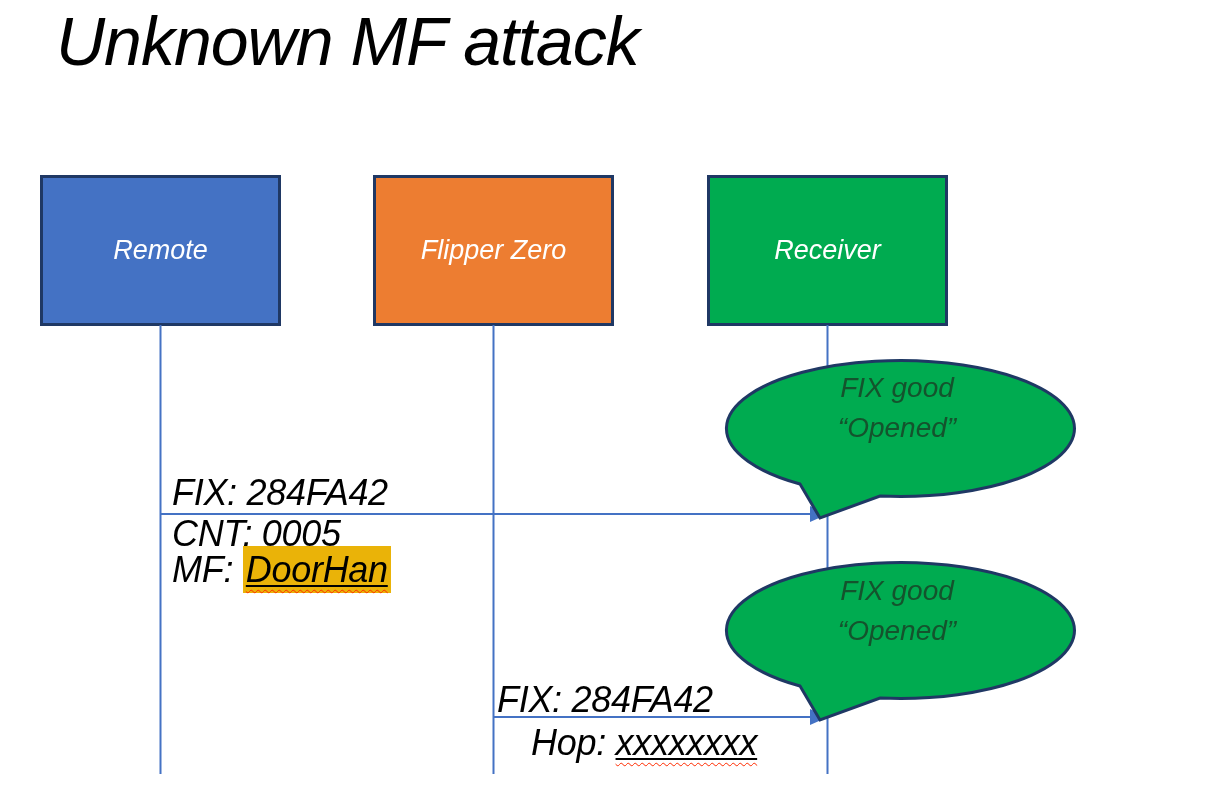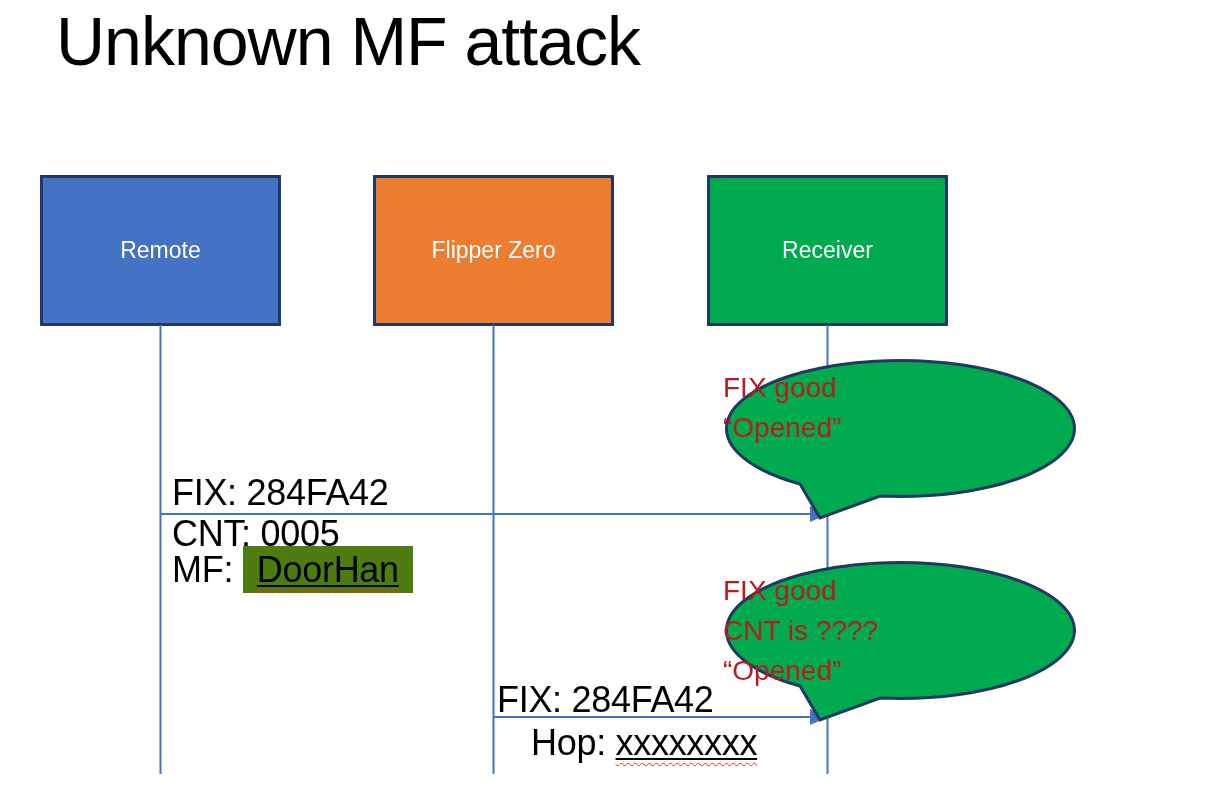--- a/index.html
+++ b/index.html
@@ -1,61 +1,61 @@
 <!DOCTYPE html>
 <html><head>
 <meta charset="utf-8">
 <style>
   html,body { margin:0; padding:0; background:#fff; }
   .slide {
     position:relative; width:1216px; height:774px; background:#ffffff;
-    overflow:hidden; font-family:"Liberation Sans", sans-serif; color:#000;
+    overflow:hidden; font-family:"Liberation Sans", sans-serif; color:#000;font-style:italic;
   }
   .title {
     position:absolute; left:56px; top:2px; font-size:68px; font-weight:300;
     letter-spacing:-1px; color:#000; white-space:nowrap;
   }
   .actor {
     position:absolute; top:175px; width:241px; height:151px;
     border:3px solid #1F3864; box-sizing:border-box;
     display:flex; align-items:center; justify-content:center;
-    color:#fff; font-size:23px; white-space:nowrap;
+    color:#fff; font-size:27px; white-space:nowrap;
   }
   .actor-remote   { left:40px;  background:#4472C4; }
   .actor-flipper  { left:373px; background:#ED7D31; }
   .actor-receiver { left:707px; background:#00AB50; }
   .layer { position:absolute; left:0; top:0; }
   .msg-line {
     position:absolute; font-size:36px; line-height:32px;
     color:#000; white-space:nowrap; letter-spacing:-0.3px;
   }
   .m1-l1 { left:172px; top:477px; }
   .m1-l2 { left:172px; top:518px; }
   .m1-l3 { left:172px; top:554px; }
   .m2-l1 { left:497px; top:684px; }
   .m2-l2 { left:497px; top:727px;margin-left:34px; }
   .m2-l3 { left:497px; top:757px; }
-  .hl { background:#4d7c0f; padding:3px 14px; }
+  .hl { background:#eab308; padding:3px 3px; }
   .sq {
     text-decoration-line:underline;
     text-decoration-style:wavy;
     text-decoration-color:#FF2A00;
     text-decoration-thickness:1px;
     text-underline-offset:7px;
   }
   .u {
     text-decoration-line:underline;
     text-decoration-style:solid;
     text-decoration-color:#000;
     text-decoration-thickness:2px;
     text-underline-offset:3px;
   }
   .bubble-text {
-    position:absolute; width:348px; left:723px; 
-    color:#b91c1c; font-size:28px; line-height:40px; white-space:nowrap;
+    position:absolute; width:348px; left:723px; text-align:center;
+    color:#14532d; font-size:28px; line-height:40px; white-space:nowrap;
   }
   .bt1 { top:368px; }
   .bt2 { top:571px; }
 </style>
 </head>
 <body>
 
 <div class="slide">
 
   <div class="title">Unknown MF attack</div>
@@ -93,17 +93,16 @@
 
   <div class="msg-line m2-l1">FIX: 284FA42</div>
   <div class="msg-line m2-l2"><span>Hop: </span><span class="sq"><span class="u">xxxxxxxx</span></span></div>
 
   <div class="bubble-text bt1">
     <div>FIX good</div>
     <div>“Opened”</div>
   </div>
   <div class="bubble-text bt2">
     <div>FIX good</div>
-    <div>CNT is ????</div>
     <div>“Opened”</div>
   </div>
 
 </div>
 
 </body></html>

